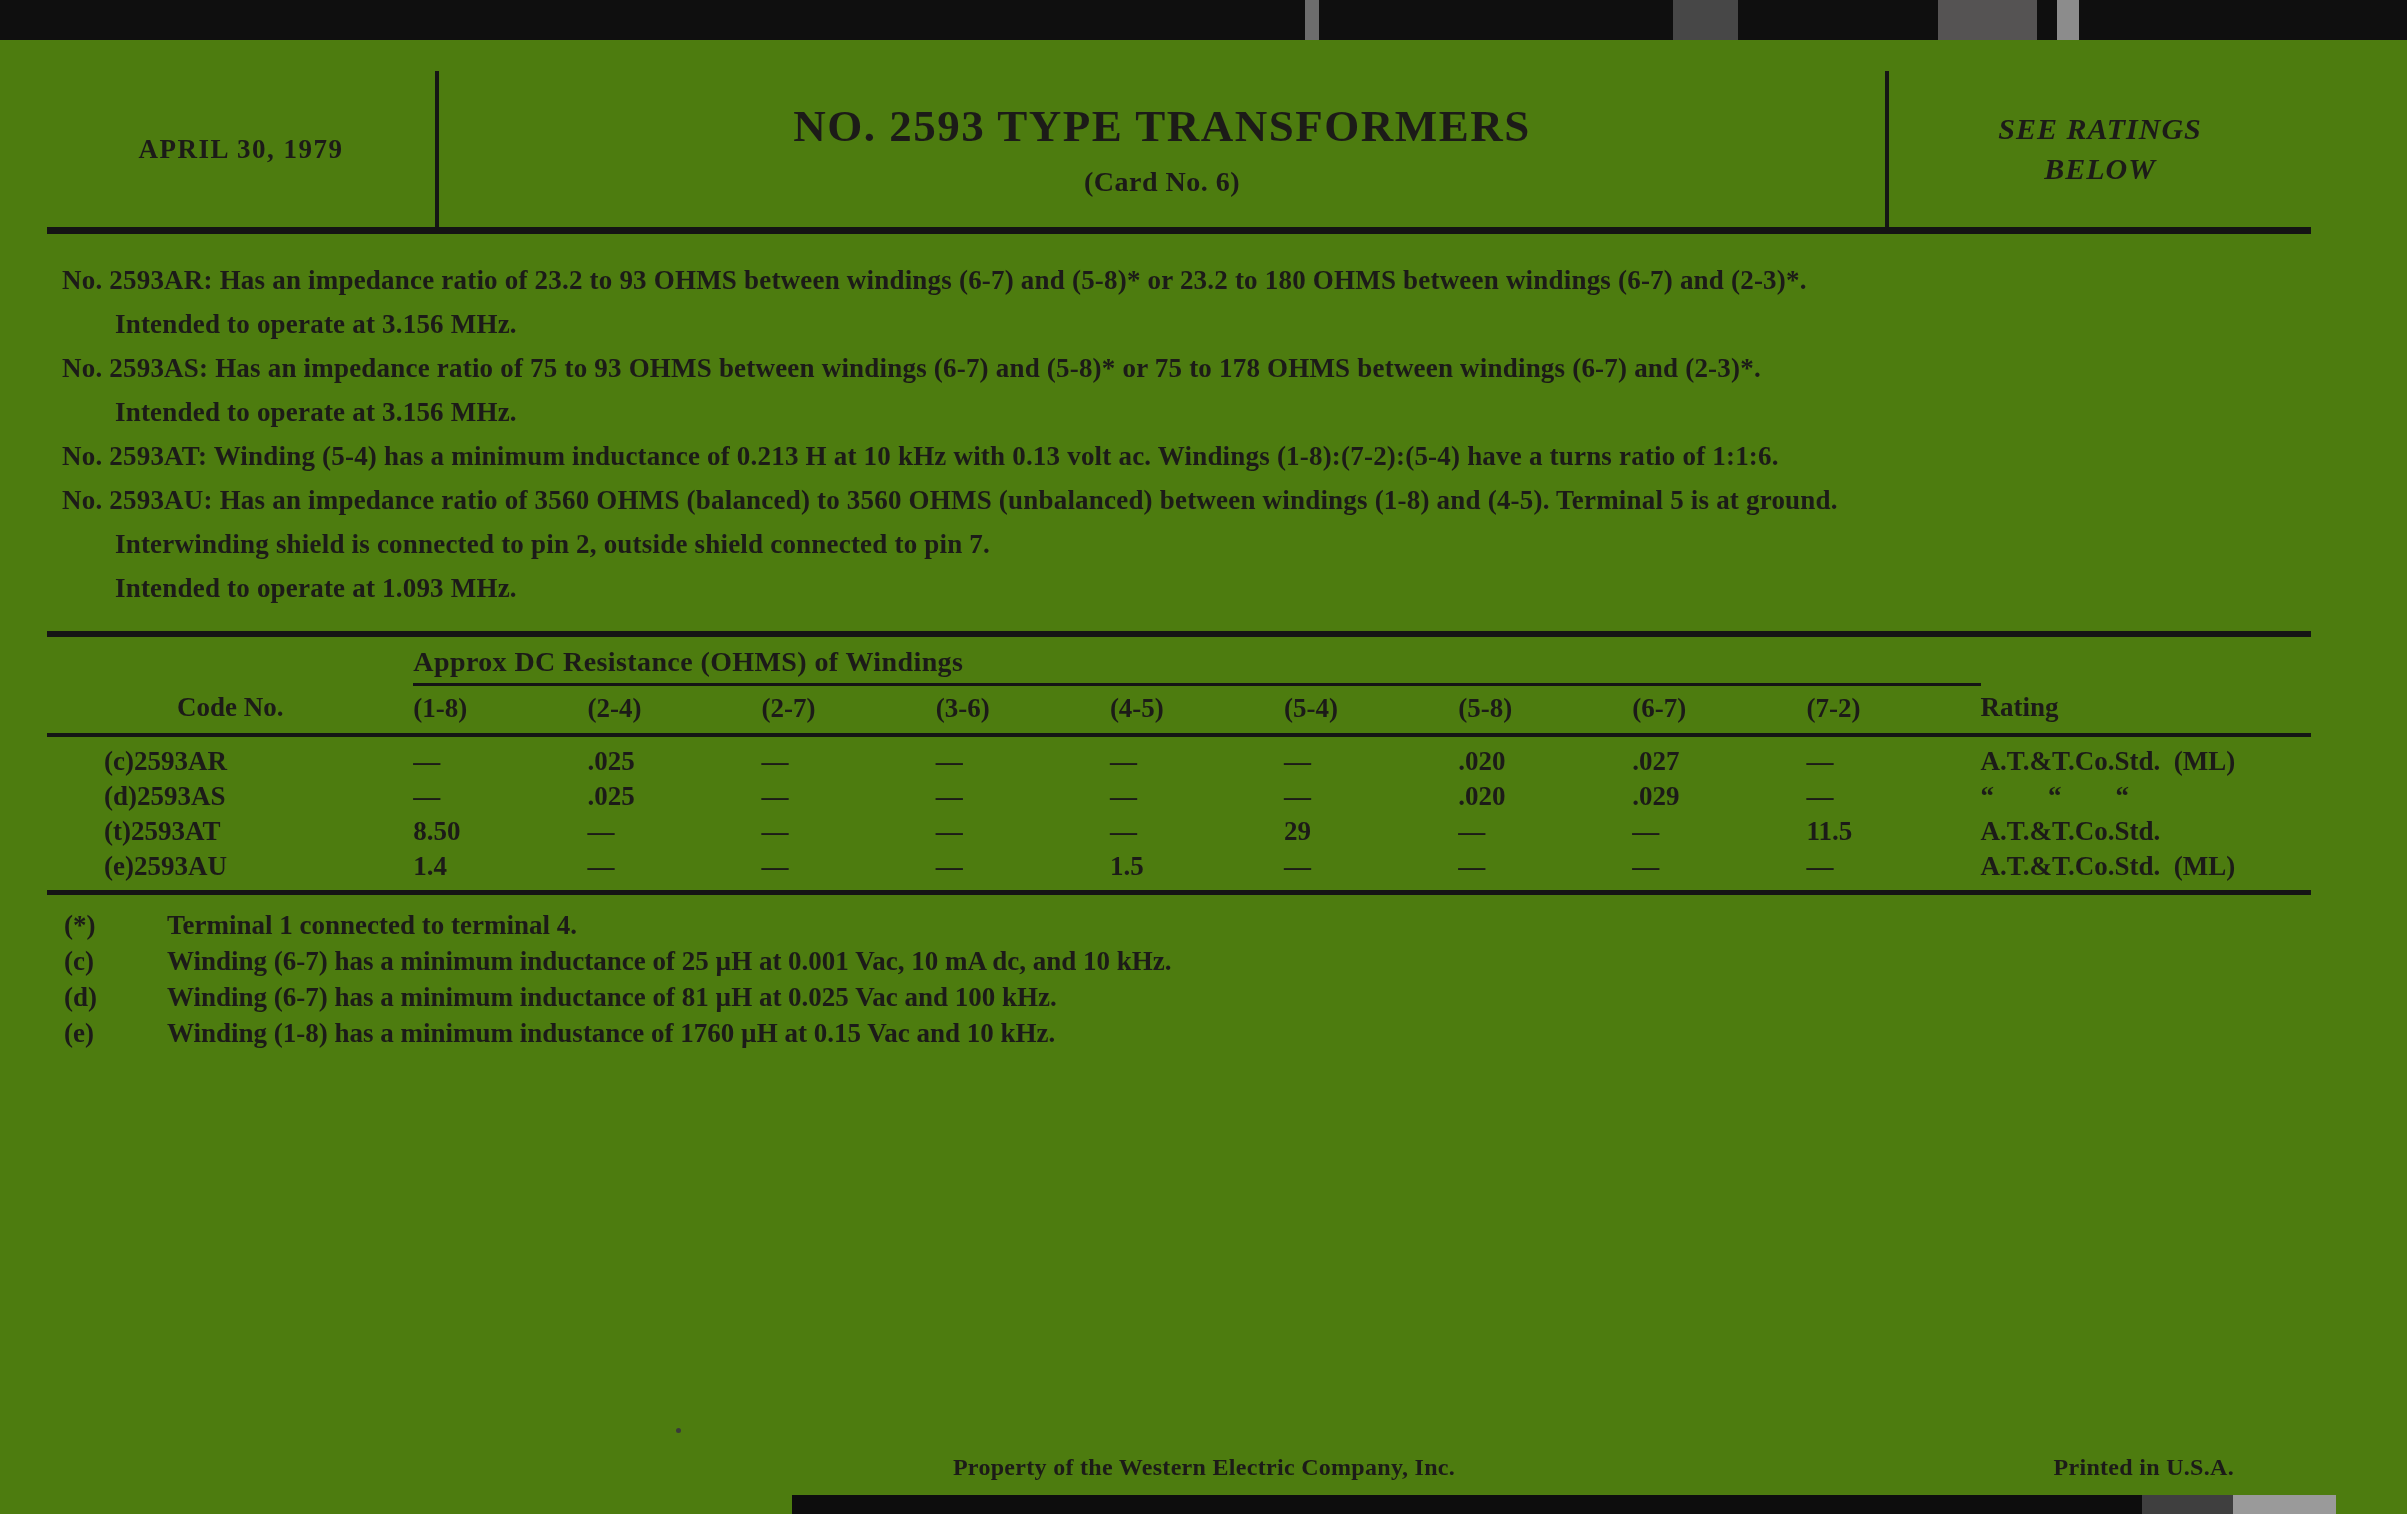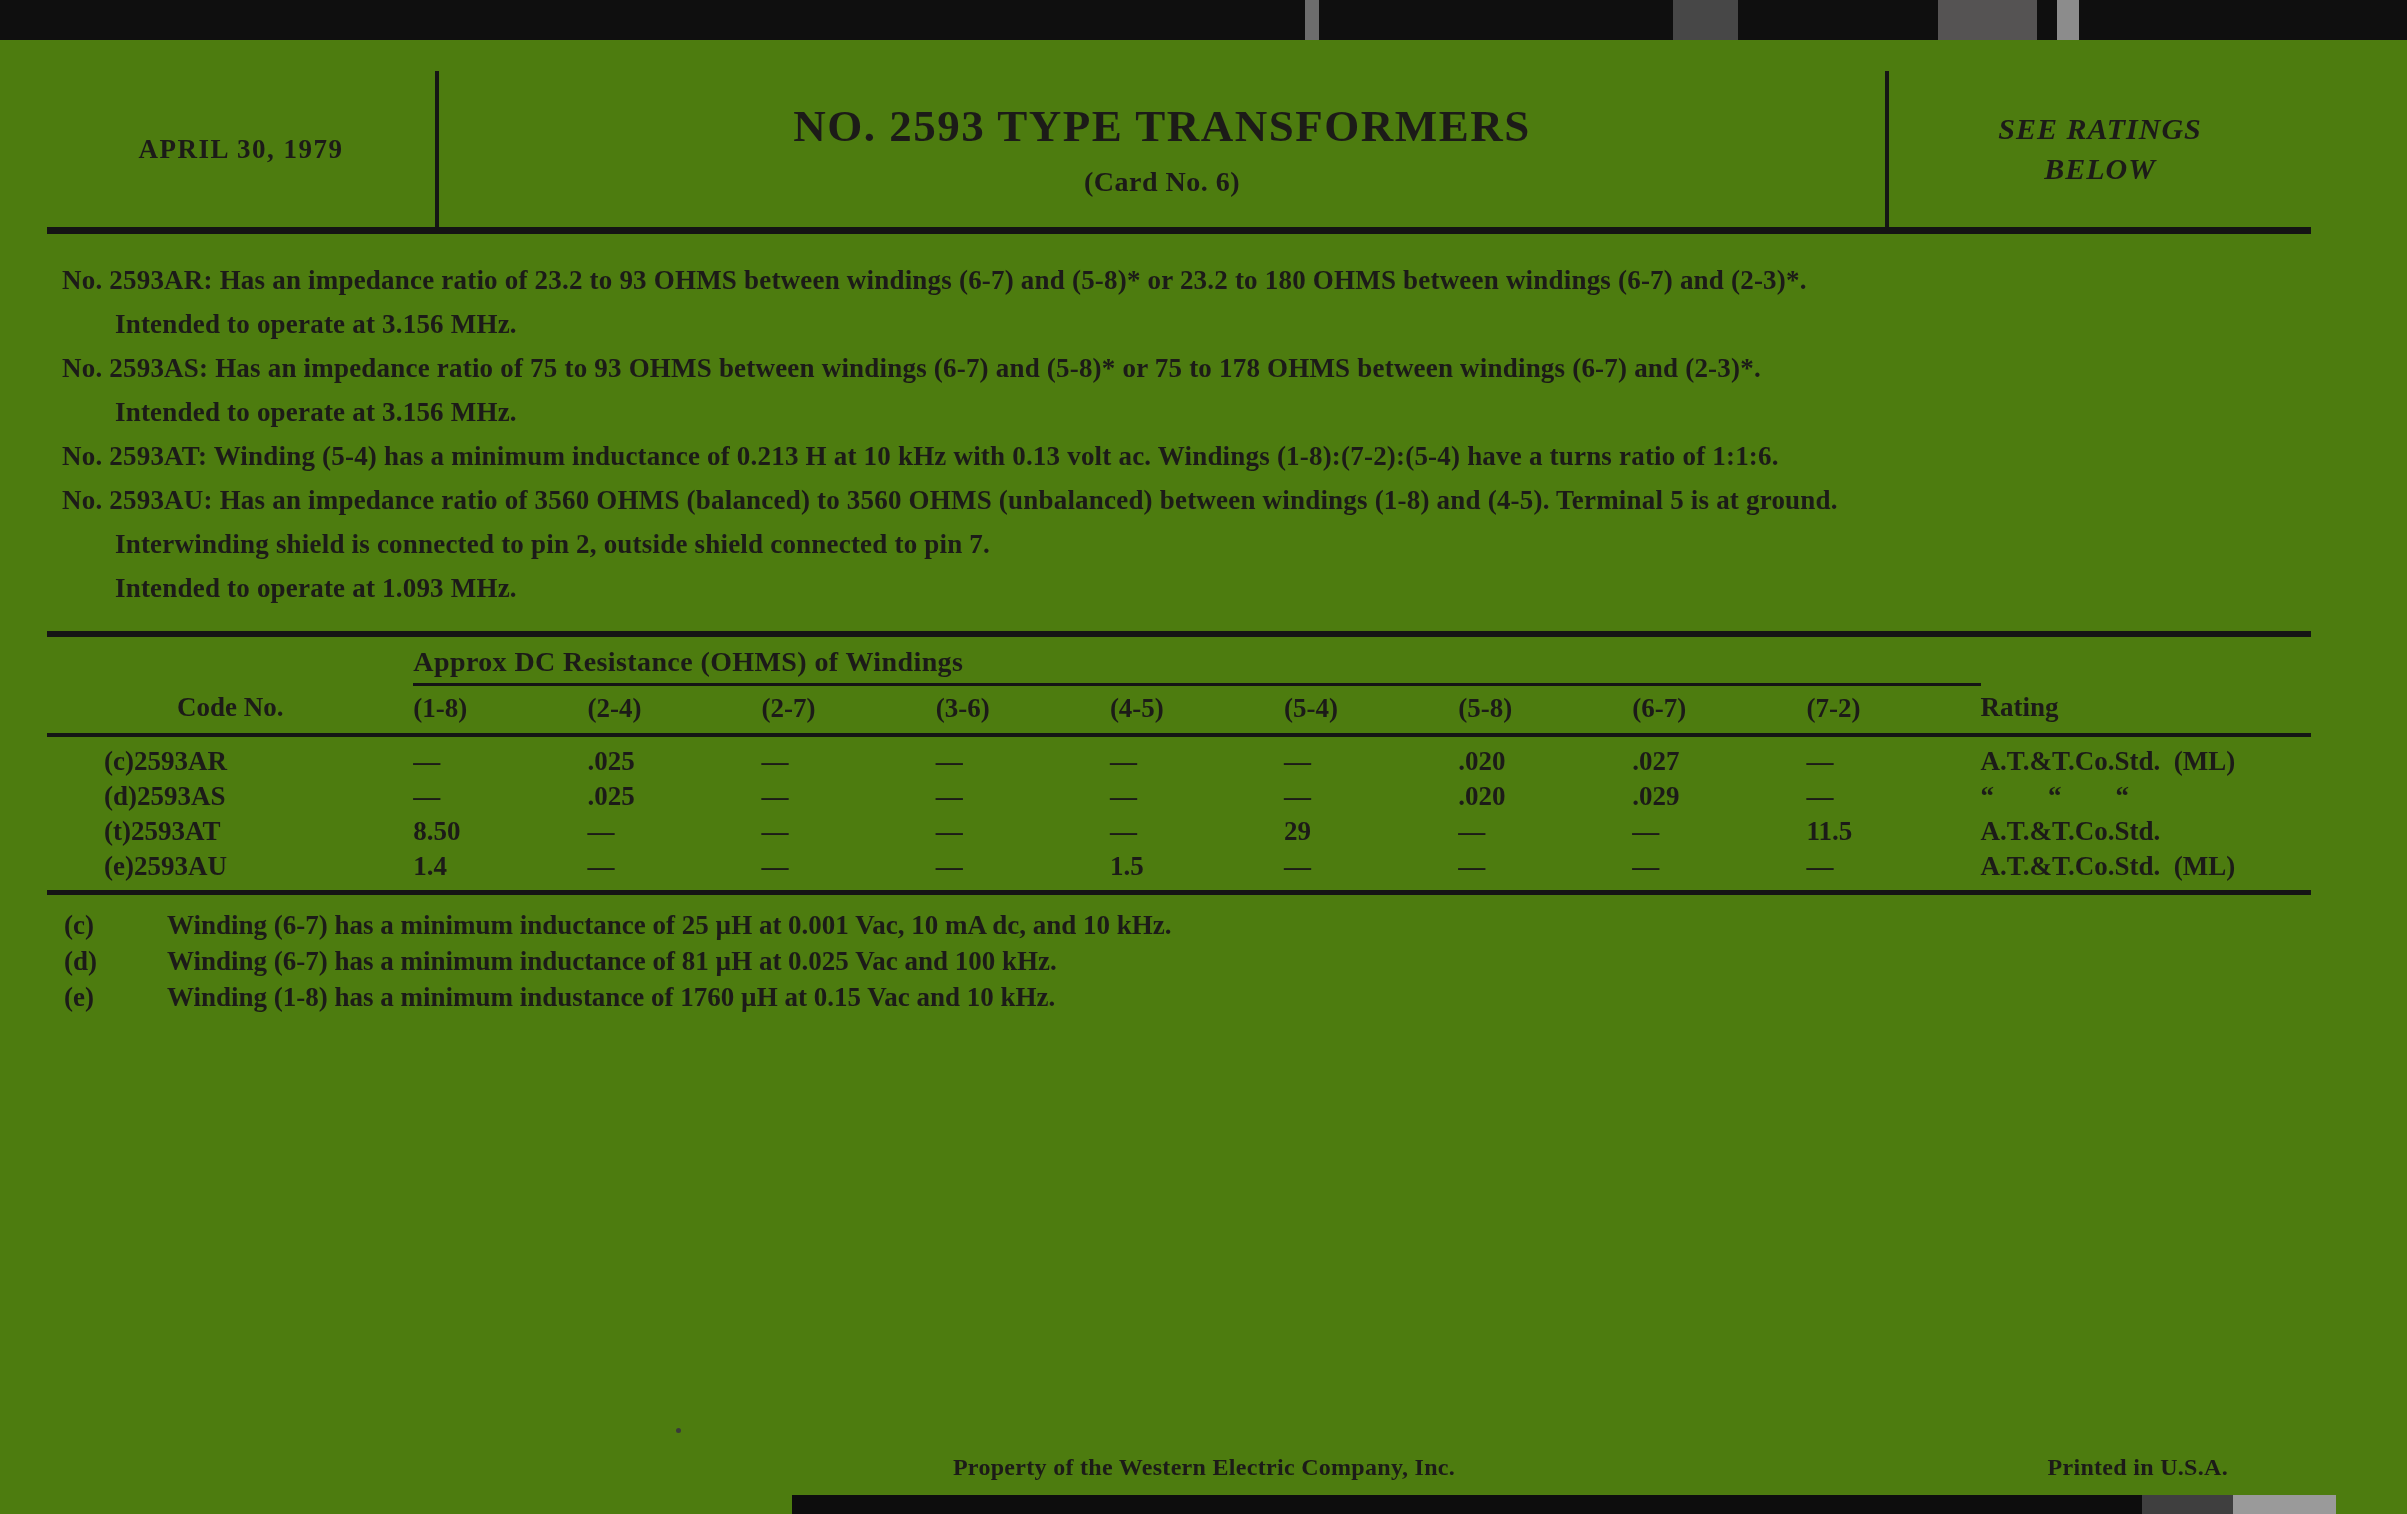--- a/index.html
+++ b/index.html
@@ -85,21 +85,21 @@
   col.c-w { width: 174px; }
   col.c-rating { width: 330px; }
 
   
   .footnotes { margin: 12px 97px 0 64px; font-size: 27px; line-height: 36px; }
   .fn-mark { display: inline-block; width: 103px; }
 
   
   .footer { position: absolute; left: 0; bottom: 34px; width: 2408px; font-size: 24px; }
   .footer .property { position: absolute; left: 0; right: 0; bottom: 0; text-align: center; letter-spacing: 0.3px; }
-  .footer .printed  { position: absolute; right: 180px; bottom: 0; letter-spacing: 0.3px; }
+  .footer .printed  { position: absolute; right: 174px; bottom: 0; letter-spacing: 0.3px; }
 </style>
 </head>
 <body>
 
 <div class="sheet">
 
   <div class="top-bar">
     <span class="patch p1"></span>
     <span class="patch p2"></span>
     <span class="patch p3"></span>
@@ -217,20 +217,23 @@
         <td>—</td>
         <td>—</td>
         <td>—</td>
         <td>A.T.&amp;T.Co.Std. (ML)</td>
       </tr>
     </tbody>
   </table>
 
   <section class="footnotes">
     <div>
+      <span class="fn-mark">(*)</span><span>Terminal 1 connected to terminal 4.</span>
+    </div>
+    <div>
       <span class="fn-mark">(c)</span><span>Winding (6-7) has a minimum inductance of 25 µH at 0.001 Vac, 10 mA dc, and 10 kHz.</span>
     </div>
     <div>
       <span class="fn-mark">(d)</span><span>Winding (6-7) has a minimum inductance of 81 µH at 0.025 Vac and 100 kHz.</span>
     </div>
     <div>
       <span class="fn-mark">(e)</span><span>Winding (1-8) has a minimum industance of 1760 µH at 0.15 Vac and 10 kHz.</span>
     </div>
   </section>
 

